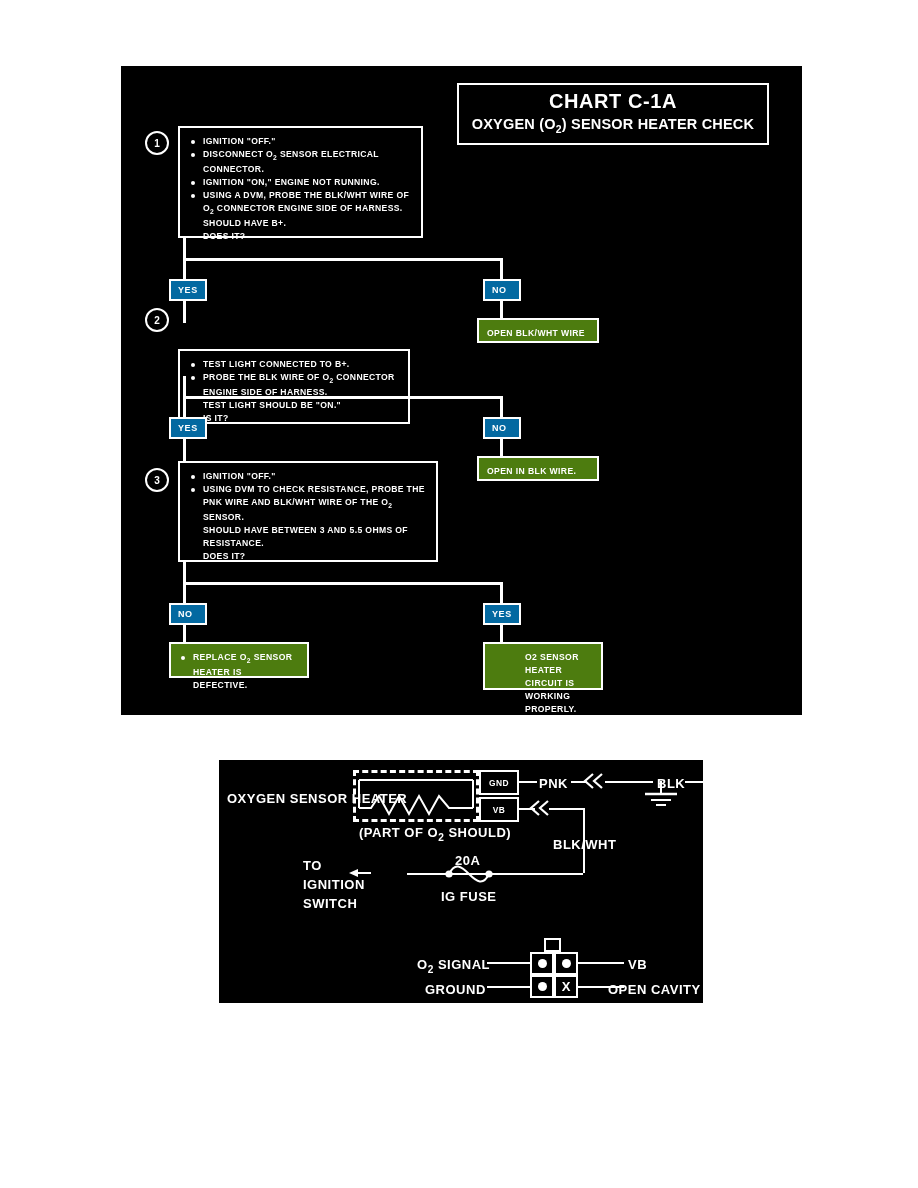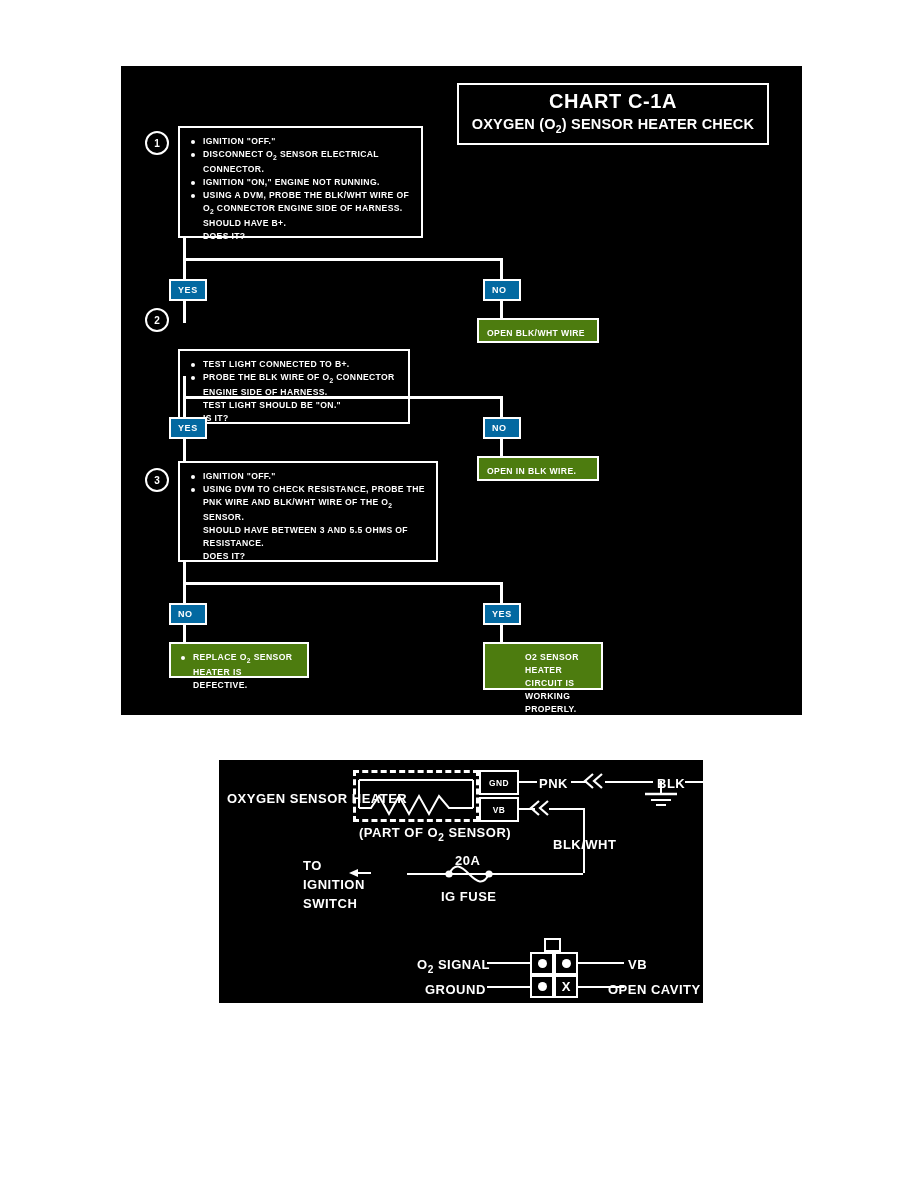--- a/index.html
+++ b/index.html
@@ -350,21 +350,21 @@
 
     <div class="dashed-box" style="left:134px; top:10px; width:126px; height:52px;"></div>
 
     <svg class="abs" style="left:138px; top:18px;" width="120" height="44" viewBox="0 0 120 44">
       <polyline points="2,2 116,2" stroke="#ffffff" stroke-width="2" fill="none"></polyline>
       <polyline points="2,2 2,30" stroke="#ffffff" stroke-width="2" fill="none"></polyline>
       <polyline points="2,30 14,30 22,18 32,36 42,18 52,36 62,18 72,36 82,18 92,30 116,30" stroke="#ffffff" stroke-width="2" fill="none"></polyline>
       <polyline points="116,2 116,30" stroke="#ffffff" stroke-width="2" fill="none"></polyline>
     </svg>
 
-    <div class="w-label" style="left:140px; top:64px;"><span>(PART OF O</span><sub>2</sub><span> SENSOR)</span></div>
+    <div class="w-label" style="left:140px; top:64px;"><span>(PART OF O</span><sub>2</sub><span> SHOULD)</span></div>
 
     <div class="term-box" style="left:260px; top:10px; width:40px; height:25px;">GND</div>
     <div class="term-box" style="left:260px; top:37px; width:40px; height:25px;">VB</div>
 
     <div class="w-line-h" style="left:300px; top:21px; width:18px;"></div>
     <div class="w-label" style="left:320px; top:15px;">PNK</div>
     <div class="w-line-h" style="left:352px; top:21px; width:16px;"></div>
     <svg class="abs" style="left:364px; top:12px;" width="22" height="18" viewBox="0 0 22 18">
       <polyline points="10,2 2,9 10,16" stroke="#ffffff" stroke-width="2.2" fill="none"></polyline>
       <polyline points="19,2 11,9 19,16" stroke="#ffffff" stroke-width="2.2" fill="none"></polyline>

